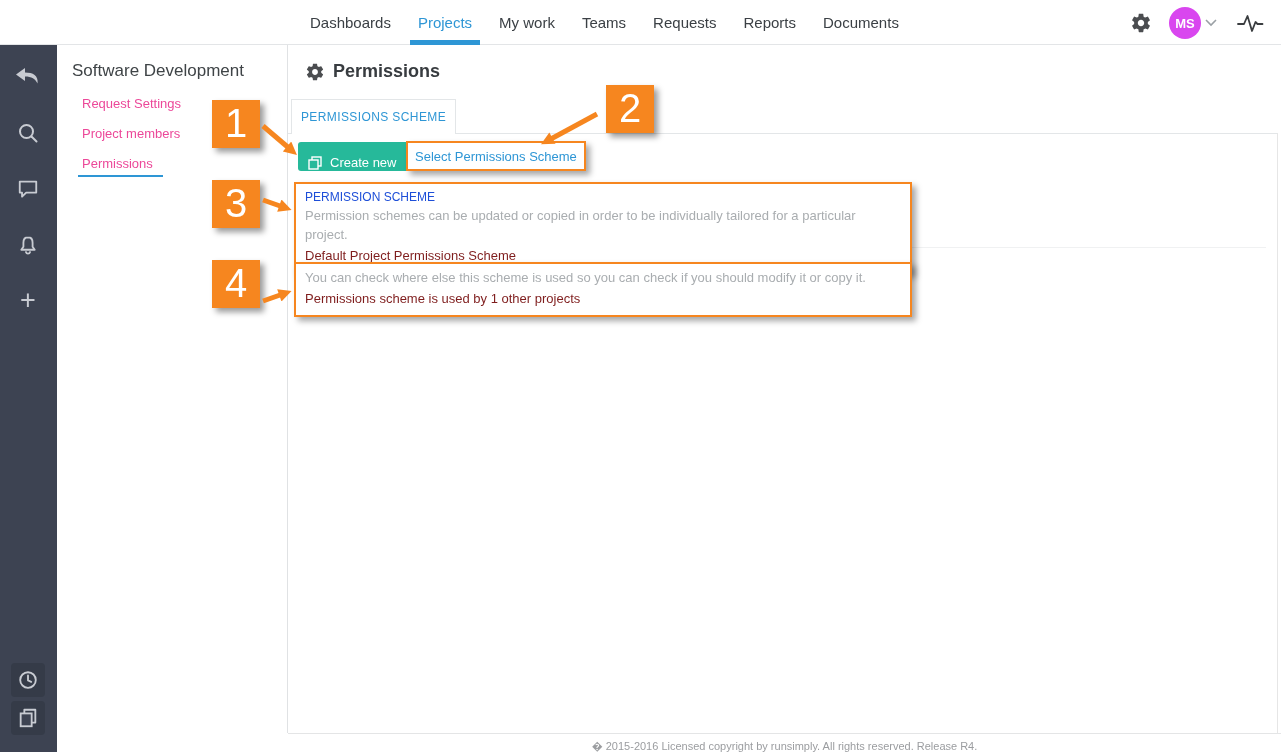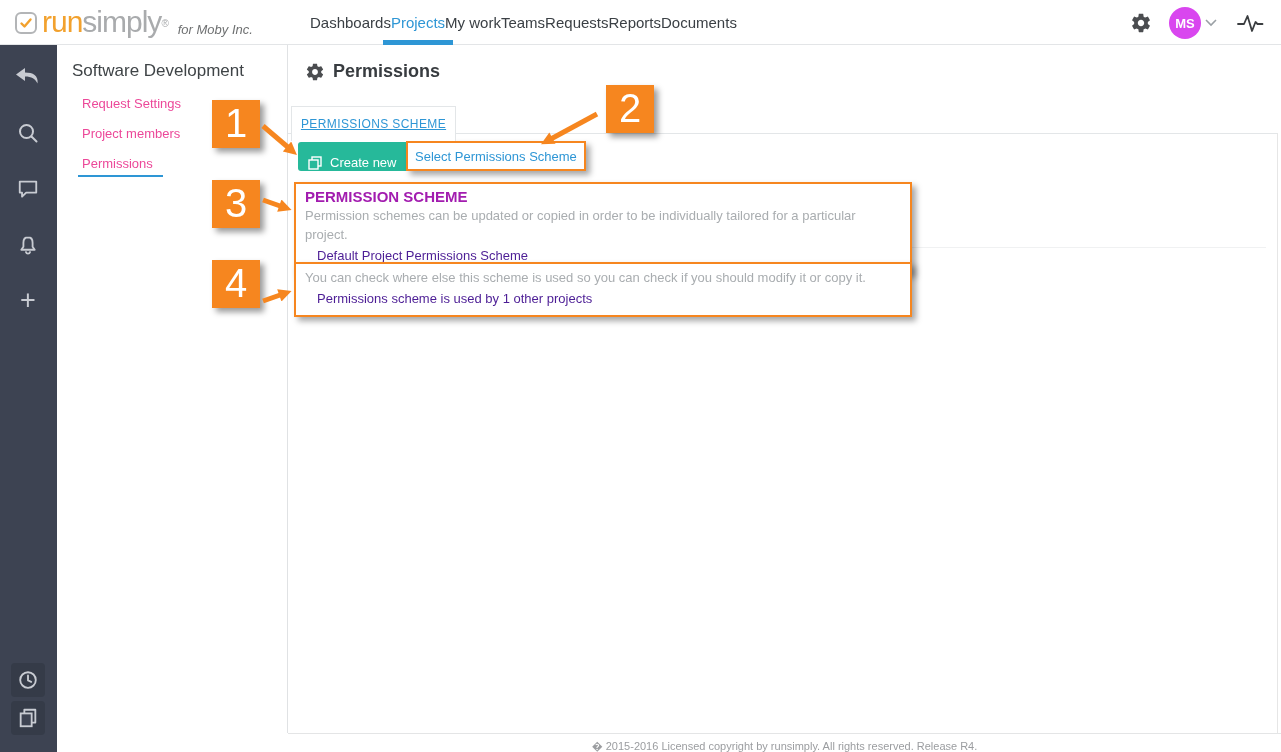--- a/index.html
+++ b/index.html
@@ -8,21 +8,21 @@
 
   
   .header { position:absolute; left:0; top:0; width:1281px; height:45px; background:#fff; border-bottom:1px solid #e3e5e7; z-index:10; }
   .logo { position:absolute; left:14px; top:6px; display:flex; align-items:flex-start; cursor:pointer; }
   .logo-check { margin-top:5px; margin-right:4px; }
   .wordmark { font-size:30px; font-weight:400; letter-spacing:-1px; line-height:32px; }
   .wm-run { color:#f2a12d; }
   .wm-simply { color:#a9abad; }
   .wm-reg { font-size:10px; color:#a9abad; vertical-align:top; position:relative; top:2px; }
   .tagline { font-style:italic; font-size:13px; color:#6e7071; margin:16px 0 0 10px; }
-  .nav { position:absolute; left:310px; top:0; height:45px; display:flex; }
+  .nav { position:absolute; left:310px; top:0; height:45px; display:flex; gap:27px; }
   .nav-item { position:relative; display:flex; align-items:center; height:45px; font-size:15px; color:#3b4045; cursor:pointer; white-space:nowrap; }
   .nav-item.active { color:#2e96d5; }
   .nav-item.active::after { content:""; position:absolute; left:-8px; right:-8px; bottom:0; height:5px; background:#2e96d5; }
   .hdr-gear { position:absolute; left:1130px; top:12px; cursor:pointer; }
   .avatar { position:absolute; left:1169px; top:7px; width:32px; height:32px; border-radius:50%; background:#d946ef; color:#fff; font-size:13px; font-weight:bold; display:flex; align-items:center; justify-content:center; cursor:pointer; }
   .avatar-chevron { position:absolute; left:1205px; top:19px; cursor:pointer; }
   .pulse { position:absolute; left:1236px; top:11px; cursor:pointer; }
 
   
   .rail { position:absolute; left:0; top:45px; width:57px; height:707px; background:#3d4352; z-index:5; }
@@ -36,34 +36,34 @@
   .ps-item { position:absolute; left:25px; font-size:13px; color:#ec4899; cursor:pointer; }
   .ps-item-1 { top:51px; }
   .ps-item-2 { top:81px; }
   .ps-item-3 { top:111px; }
   .ps-item.active::after { content:""; position:absolute; left:-4px; right:-10px; bottom:-6px; height:2px; background:#2e96d5; }
 
   
   .page-title { position:absolute; left:305px; top:61px; display:flex; align-items:center; gap:8px; font-size:18px; font-weight:700; color:#383c40; }
   .tabline { position:absolute; left:288px; top:133px; width:989px; height:1px; background:#e3e6e8; }
   .content-right-edge { position:absolute; left:1277px; top:133px; width:1px; height:600px; background:#e6e6e6; }
-  .tab { position:absolute; left:291px; top:106px; width:165px; height:35px; background:#fff; border:1px solid #e3e6e8; border-bottom:none; display:flex; align-items:center; justify-content:center; color:#2e96d5; font-size:12px; letter-spacing:.4px; cursor:pointer; z-index:3;text-decoration:underline; }
+  .tab { position:absolute; left:291px; top:99px; width:165px; height:35px; background:#fff; border:1px solid #e3e6e8; border-bottom:none; display:flex; align-items:center; justify-content:center; color:#2e96d5; font-size:12px; letter-spacing:.4px; cursor:pointer; z-index:3; }
 
   .btn-create { position:absolute; left:298px; top:142px; height:29px; padding:12px 13px 0 10px; background:#26b99a; border:none; border-radius:3px; color:#fff; font-size:13px; display:flex; align-items:center; gap:8px; cursor:pointer; z-index:2; }
 
   .o-box { border:2px solid #f6861f; background:#fff; box-shadow:4px 4px 6px rgba(0,0,0,.35); }
   .select-box { position:absolute; left:406px; top:141px; height:30px; display:flex; align-items:center; padding:0 7px; z-index:2; }
   .select-link { color:#2e96d5; font-size:13px; text-decoration:none; cursor:pointer; }
 
   .section { position:absolute; left:294px; width:618px; padding:4px 9px 7px; z-index:2; }
   .section-1 { top:182px; }
   .section-2 { top:262px; }
-  .section h3 { font-size:15px; font-weight:700; color:#a21caf; line-height:18px; }
+  .section h3 { font-size:12px; font-weight:400; color:#1d4ed8; line-height:18px; }
   .section p { font-size:13px; color:#a9adb0; line-height:19px; }
-  .section a { display:inline-block; margin-top:3px; font-size:13px; color:#4c1d95; text-decoration:none; cursor:pointer; line-height:18px;margin-left:12px; }
+  .section a { display:inline-block; margin-top:3px; font-size:13px; color:#7f1d1d; text-decoration:none; cursor:pointer; line-height:18px; }
 
   .divider { position:absolute; left:294px; top:247px; width:972px; height:1px; background:#f0f1f2; }
 
   .footer { position:absolute; left:288px; top:733px; width:993px; height:36px; border-top:1px solid #e4e5e6; display:flex; justify-content:center; }
   .footer span { font-size:11px; color:#9b9da0; margin-top:4px; }
 
   
   .callout { position:absolute; width:48px; height:48px; background:#f6861f; color:#fff; font-size:40px; line-height:47px; text-align:center; box-shadow:4px 4px 6px rgba(0,0,0,.4); z-index:20; }
   .co-1 { left:212px; top:100px; }
   .co-2 { left:606px; top:85px; }
@@ -72,28 +72,20 @@
   .arrows { position:absolute; left:0; top:0; width:1281px; height:752px; pointer-events:none; z-index:21; }
 
   .icon-stroke { stroke:#c8cbd2; fill:none; stroke-width:2; stroke-linecap:round; stroke-linejoin:round; }
 </style>
 </head>
 <body>
 
 <div id="stage">
 
   <header class="header">
-    <div class="logo">
-      <svg class="logo-check" width="24" height="24" viewBox="0 0 24 24">
-        <rect x="2" y="2" width="20" height="20" rx="5" fill="none" stroke="#b3b5b7" stroke-width="2"></rect>
-        <path d="M7.5 12.5 L10.5 15.5 L16.5 8.5" fill="none" stroke="#f2a12d" stroke-width="2.4" stroke-linecap="round" stroke-linejoin="round"></path>
-      </svg>
-      <div class="wordmark"><span class="wm-run">run</span><span class="wm-simply">simply</span><span class="wm-reg">®</span></div>
-      <div class="tagline">for Moby Inc.</div>
-    </div>
 
     <nav class="nav">
       <div class="nav-item">Dashboards</div>
       <div class="nav-item active">Projects</div>
       <div class="nav-item">My work</div>
       <div class="nav-item">Teams</div>
       <div class="nav-item">Requests</div>
       <div class="nav-item">Reports</div>
       <div class="nav-item">Documents</div>
     </nav>

